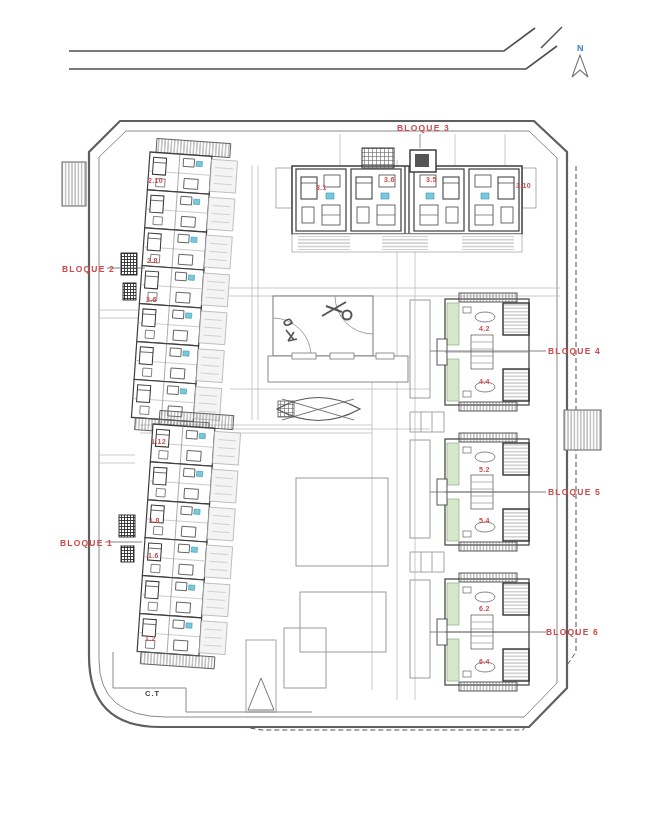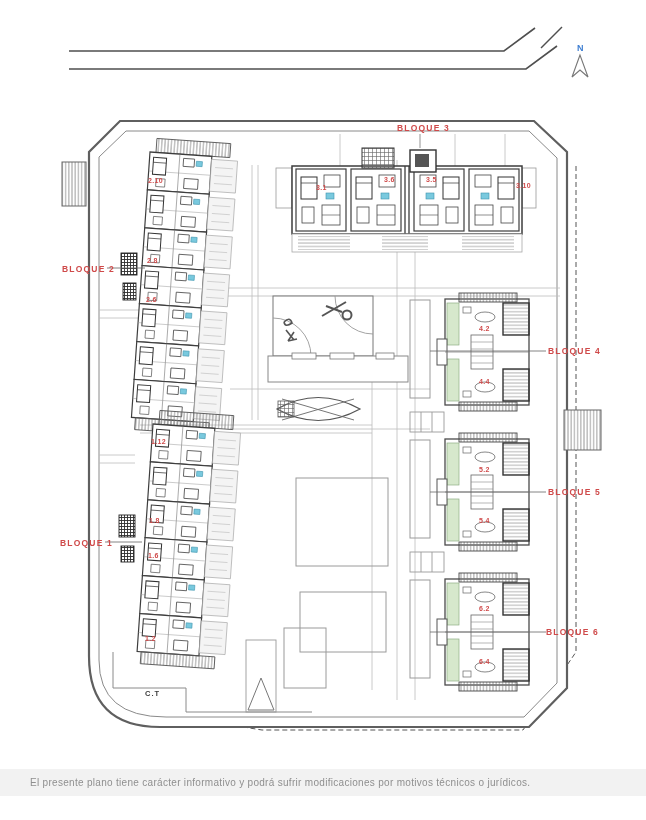--- a/index.html
+++ b/index.html
@@ -273,17 +273,14 @@
   <text x="516" y="188" class="unit-label">3.10</text>
 
   <text x="479" y="331" class="unit-label">4.2</text>
   <text x="479" y="384" class="unit-label">4.4</text>
   <text x="479" y="472" class="unit-label">5.2</text>
   <text x="479" y="523" class="unit-label">5.4</text>
   <text x="479" y="611" class="unit-label">6.2</text>
   <text x="479" y="664" class="unit-label">6.4</text>
 </svg>
 
-<div class="footer">
-  <span>El presente plano tiene carácter informativo y podrá sufrir modificaciones por motivos técnicos o jurídicos.</span>
+
 </div>
 
-</div>
-
 </body></html>

